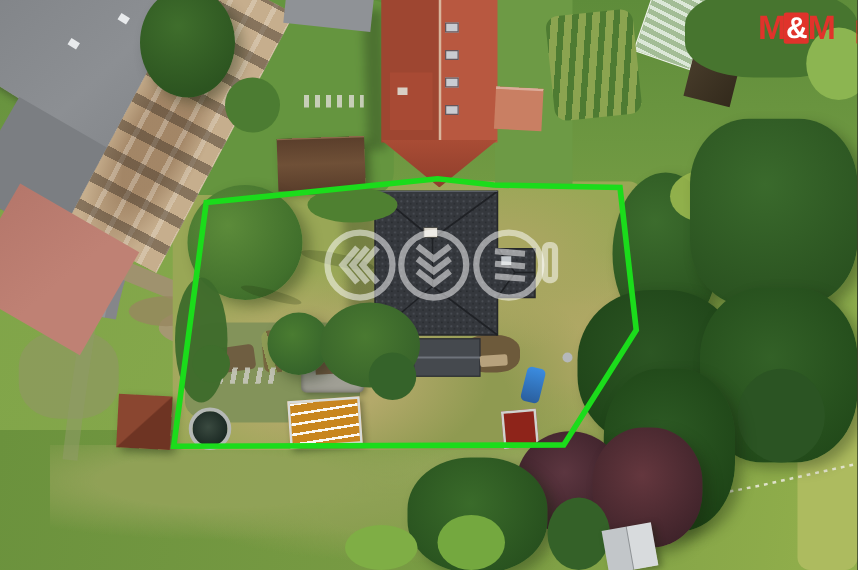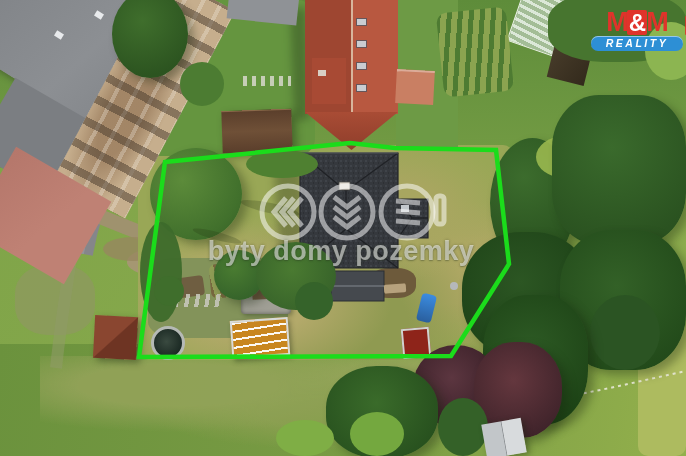--- a/index.html
+++ b/index.html
@@ -209,29 +209,27 @@
         <path d="M334,217 L347,227 L360,217"></path>
       </g>
       <g>
         <path d="M396,201 L420,203"></path>
         <path d="M396,211 L420,213"></path>
         <path d="M396,221 L420,223"></path>
       </g>
       <rect x="436" y="196" width="8" height="28" rx="3"></rect>
     </g>
   </svg>
-  <div class="b z8 wm-text">byty domy pozemky</div>
 
   <div class="b z9 logo">
     <div class="logo-top">
       <span>M</span>
         <span class="logo-amp">&amp;</span>
         <span>M</span>
     </div>
-    <div class="logo-reality">REALITY</div>
     <div class="logo-fineprint"></div>
   </div>
 
   <svg class="svgfull z10" viewBox="0 0 686 456">
     <polygon fill="none" stroke="var(--boundary-green,#1bdc1b)" stroke-width="4.5" stroke-linejoin="miter" points="165,162 350,143 395,148 496,150 509,264 451,356 139,357"></polygon>
   </svg>
 
 </div>
 
 </body></html>

